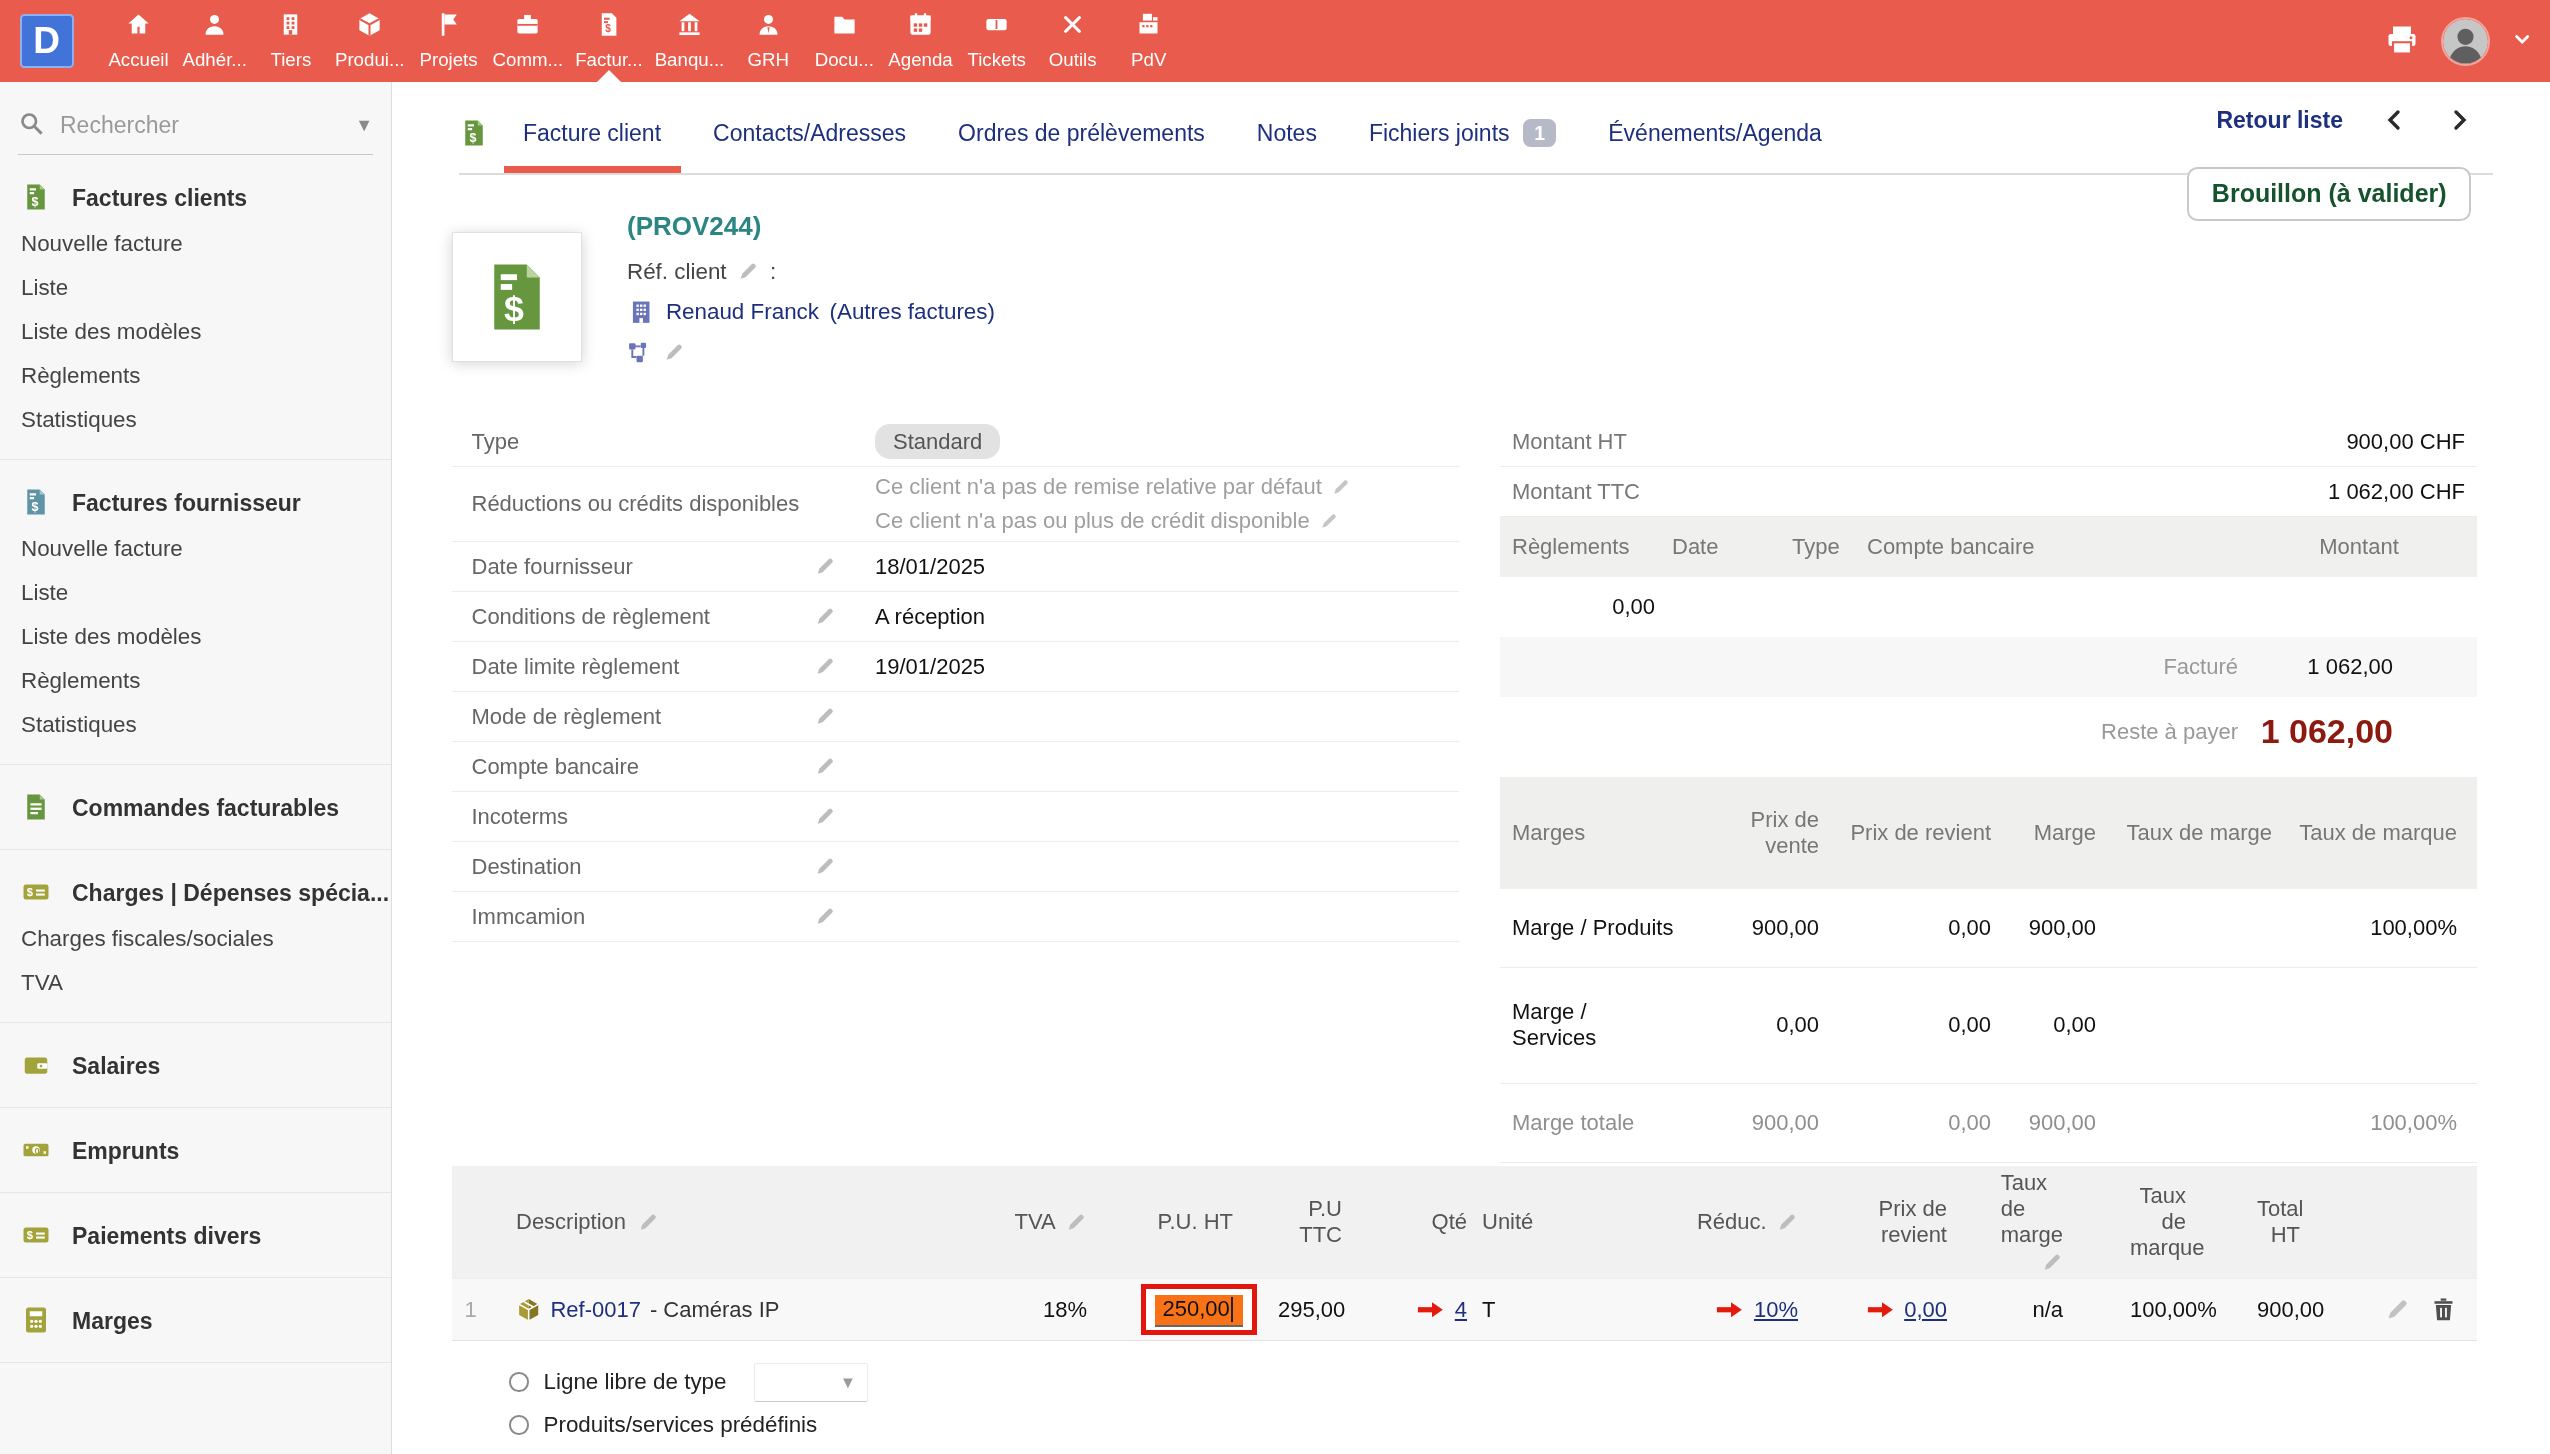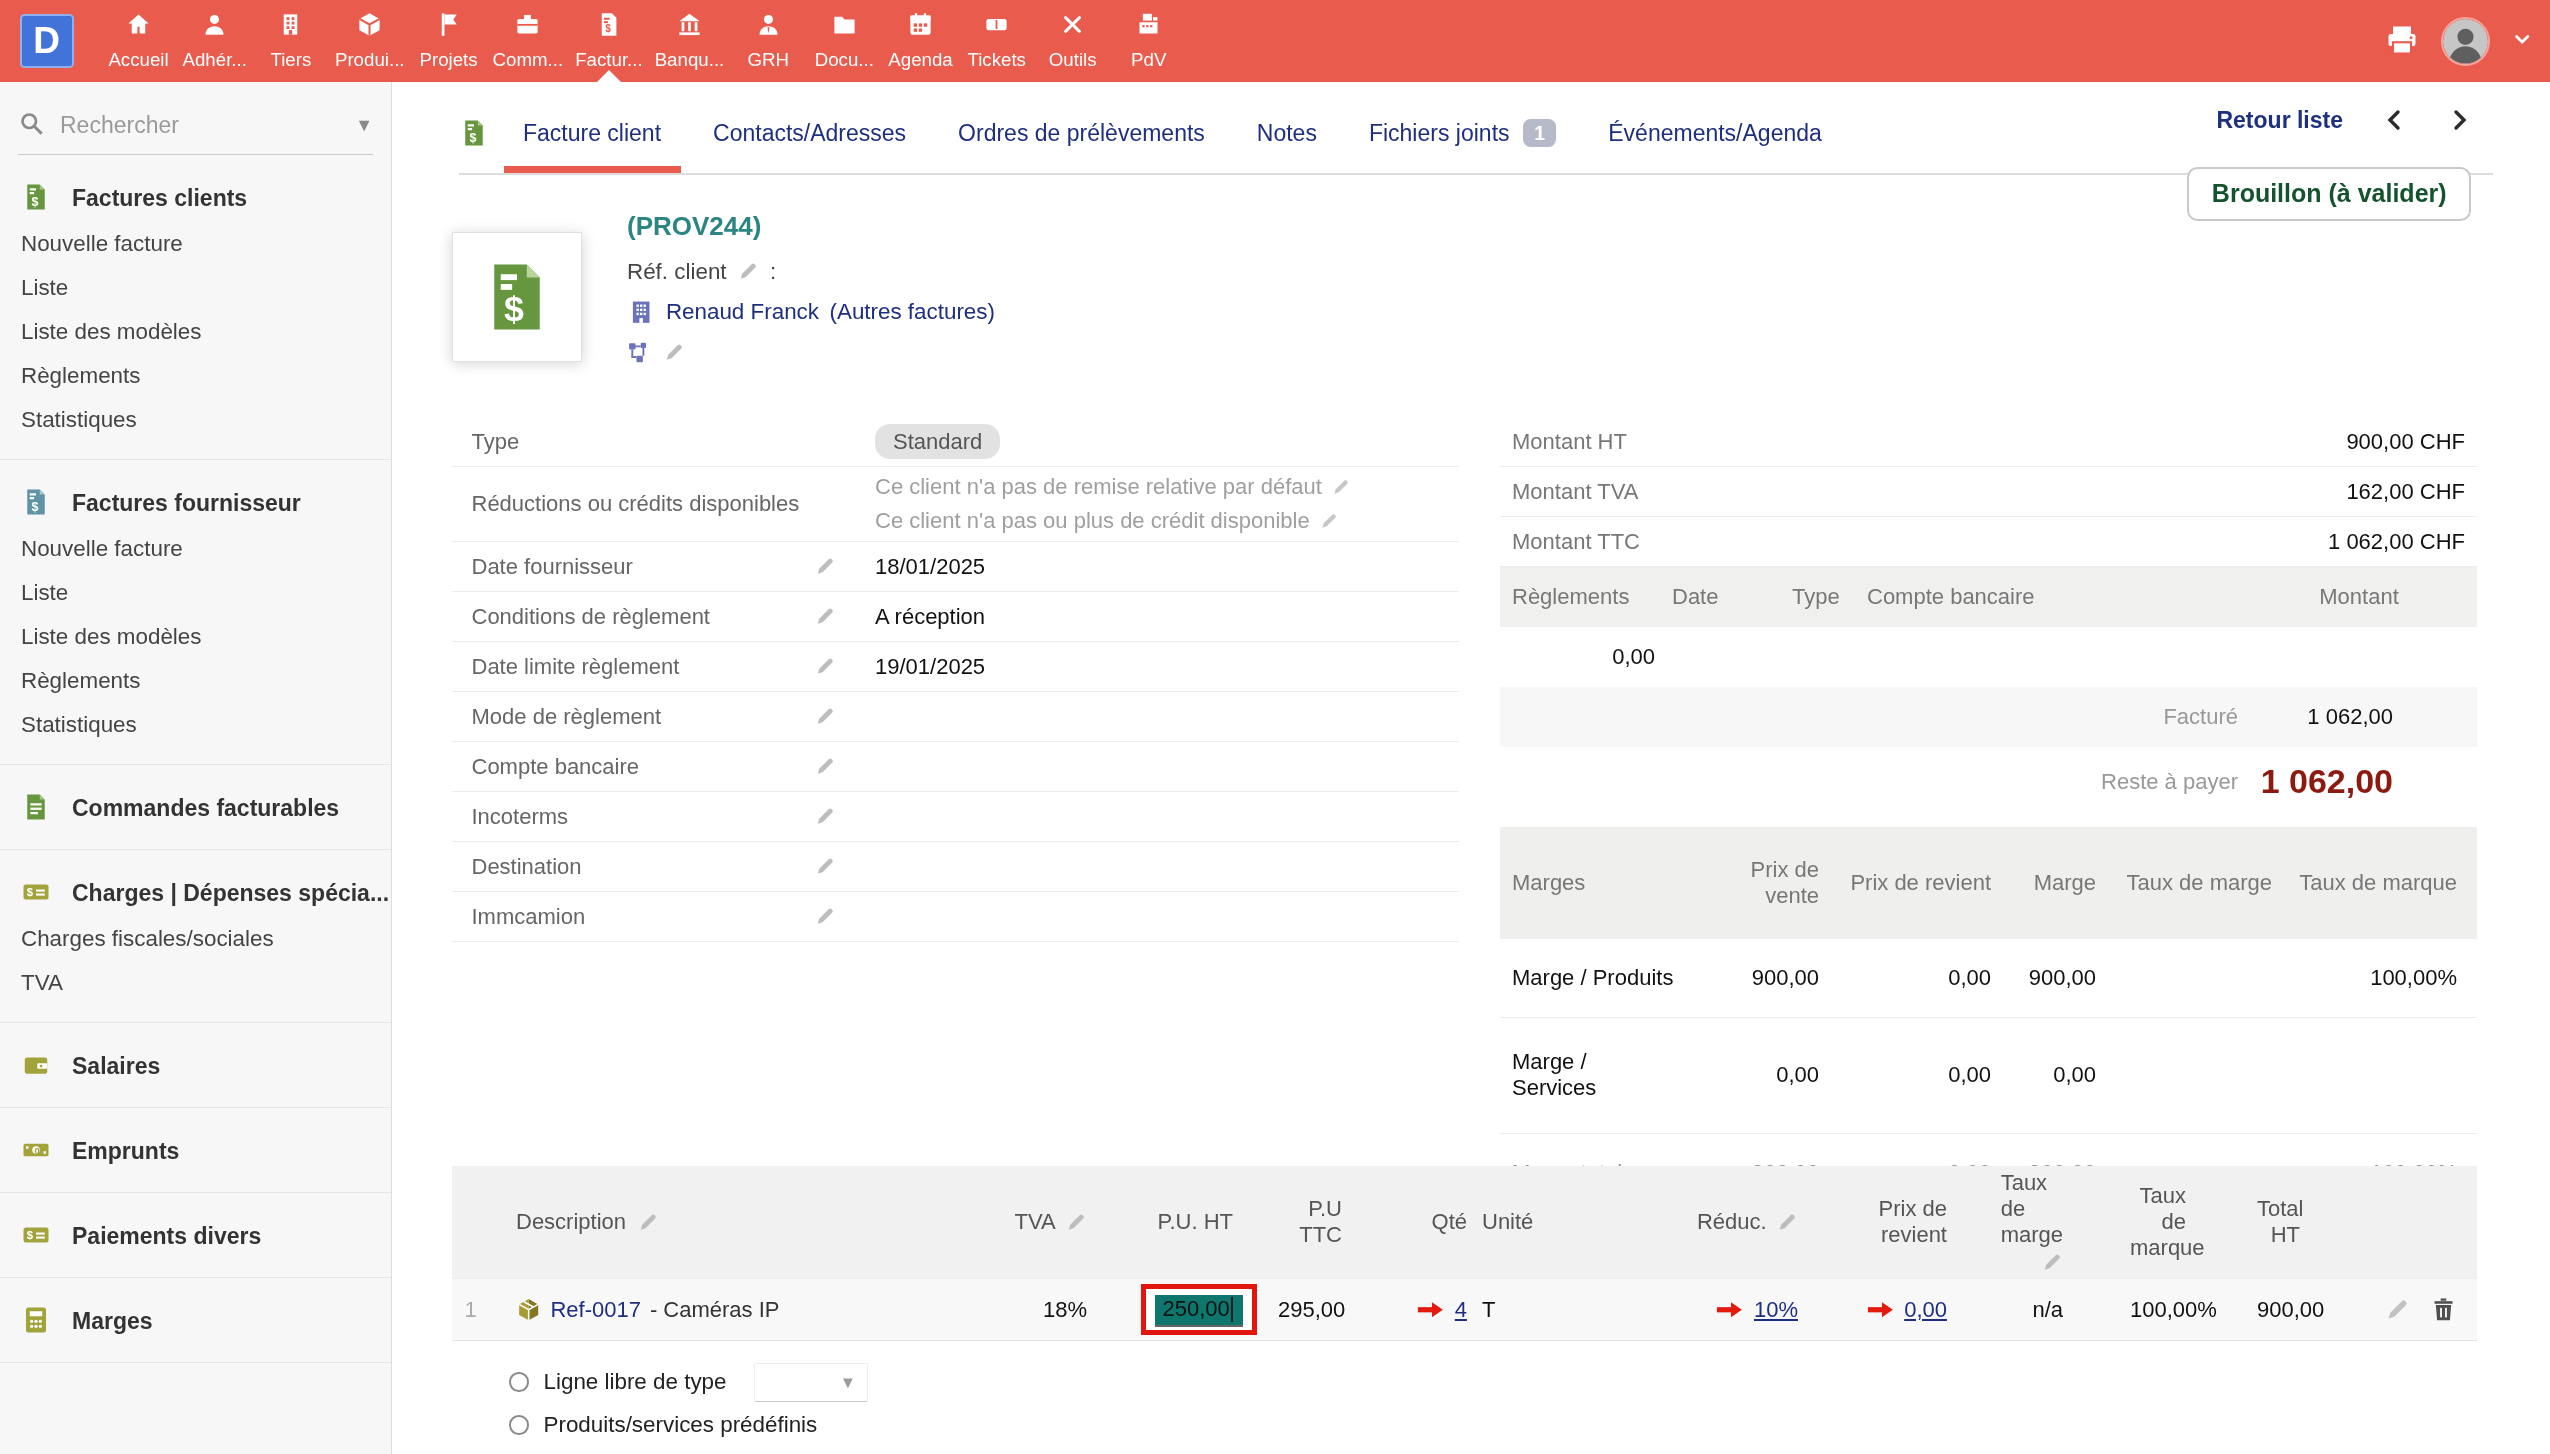--- a/index.html
+++ b/index.html
@@ -152,21 +152,21 @@
   .lrow .tmarge { padding-right:67px; }
   .lrow .tmarque { padding-right:71px; }
   .lrow .total { padding-right:71px; }
   .lrow .actions { display:flex; align-items:center; gap:19.5px; justify-content:flex-end; padding-right:18px; }
   .lrow .actions svg { width:27px; height:27px; cursor:pointer; }
   .navy-link { color:#1d2f7e; text-decoration:underline; cursor:pointer; }
   .arrow-red svg { width:30px; height:19.5px; display:block; }
   .pu-cell { display:flex; justify-content:flex-end; padding-right:21px; }
   .pu-box { border:5.2px solid #e3150f; background:#fff; padding:6px 9px 3px 9px; }
   .fake-input { display:inline-flex; align-items:flex-end; border-bottom:2.2px solid #666;
-                padding:1.5px 7.5px 3px 7.5px; min-width:88px; background:#0f766e; color:#111; }
+                padding:1.5px 7.5px 3px 7.5px; min-width:88px; background:#f97316; color:#111; }
   .fake-input .caret-bar { display:inline-block; width:2.2px; height:25.4px; background:#222; margin-left:1.5px; }
 
   .add-area { padding:19.5px 0 0 57px; }
   .radio-row { display:flex; align-items:center; gap:15px; height:43px; font-size:22.4px; color:#222; }
   .radio { width:19.5px; height:19.5px; border:2.2px solid #8a8a8a; border-radius:50%; background:#fff; flex:none; }
   .mini-select { margin-left:12px; width:114px; height:39px; background:#fff; border:0.7px solid #ececec;
                  border-bottom:1.5px solid #c9c9c9; display:flex; align-items:center; justify-content:flex-end;
                  padding-right:10.5px; color:#9a9a9a; font-size:16.5px; border-radius:2.2px; }
 </style>
 </head>
@@ -667,24 +667,20 @@
           </div>
       </div>
     </section>
 
     <section class="right-col">
       <div class="arow">
         <span class="alabel">Montant HT</span>
           <span class="aval">900,00 CHF</span>
       </div>
       <div class="arow">
-        <span class="alabel">Montant TVA</span>
-          <span class="aval">162,00 CHF</span>
-      </div>
-      <div class="arow">
         <span class="alabel">Montant TTC</span>
           <span class="aval">1 062,00 CHF</span>
       </div>
 
       <div class="pay-head">
         <div class="c1">Règlements</div>
         <div>Date</div>
         <div>Type</div>
         <div>Compte bancaire</div>
         <div class="c5">Montant</div>

